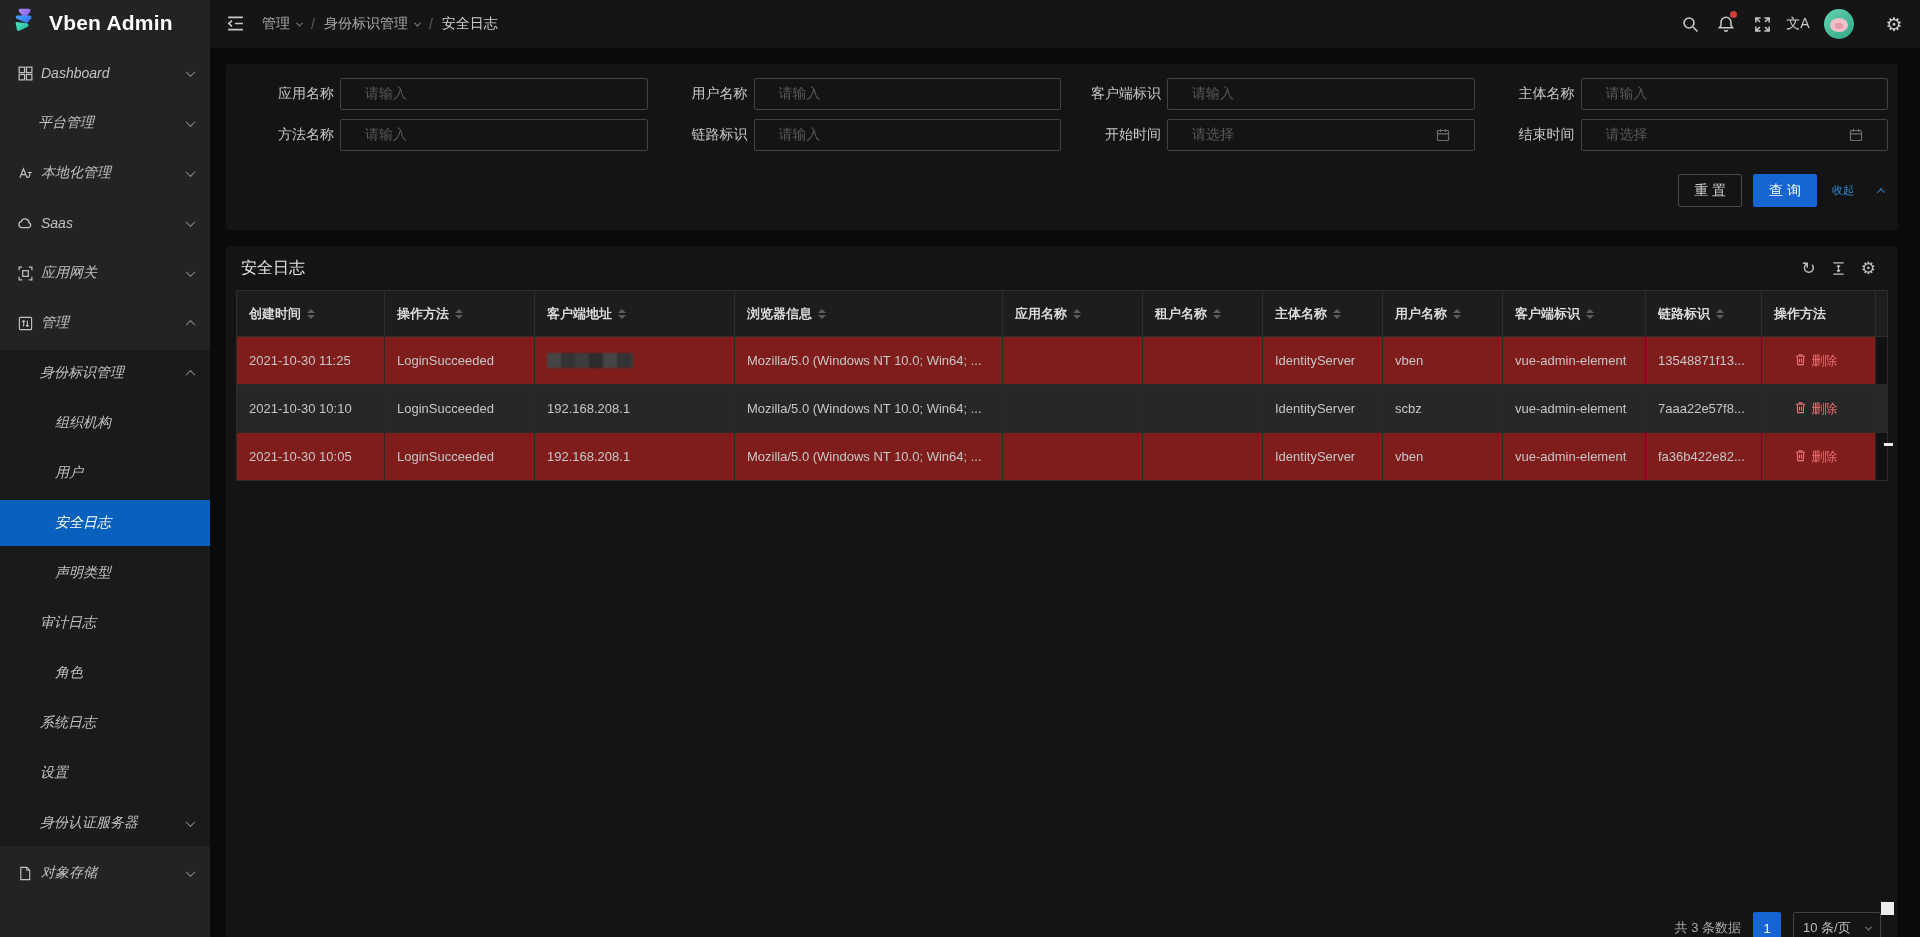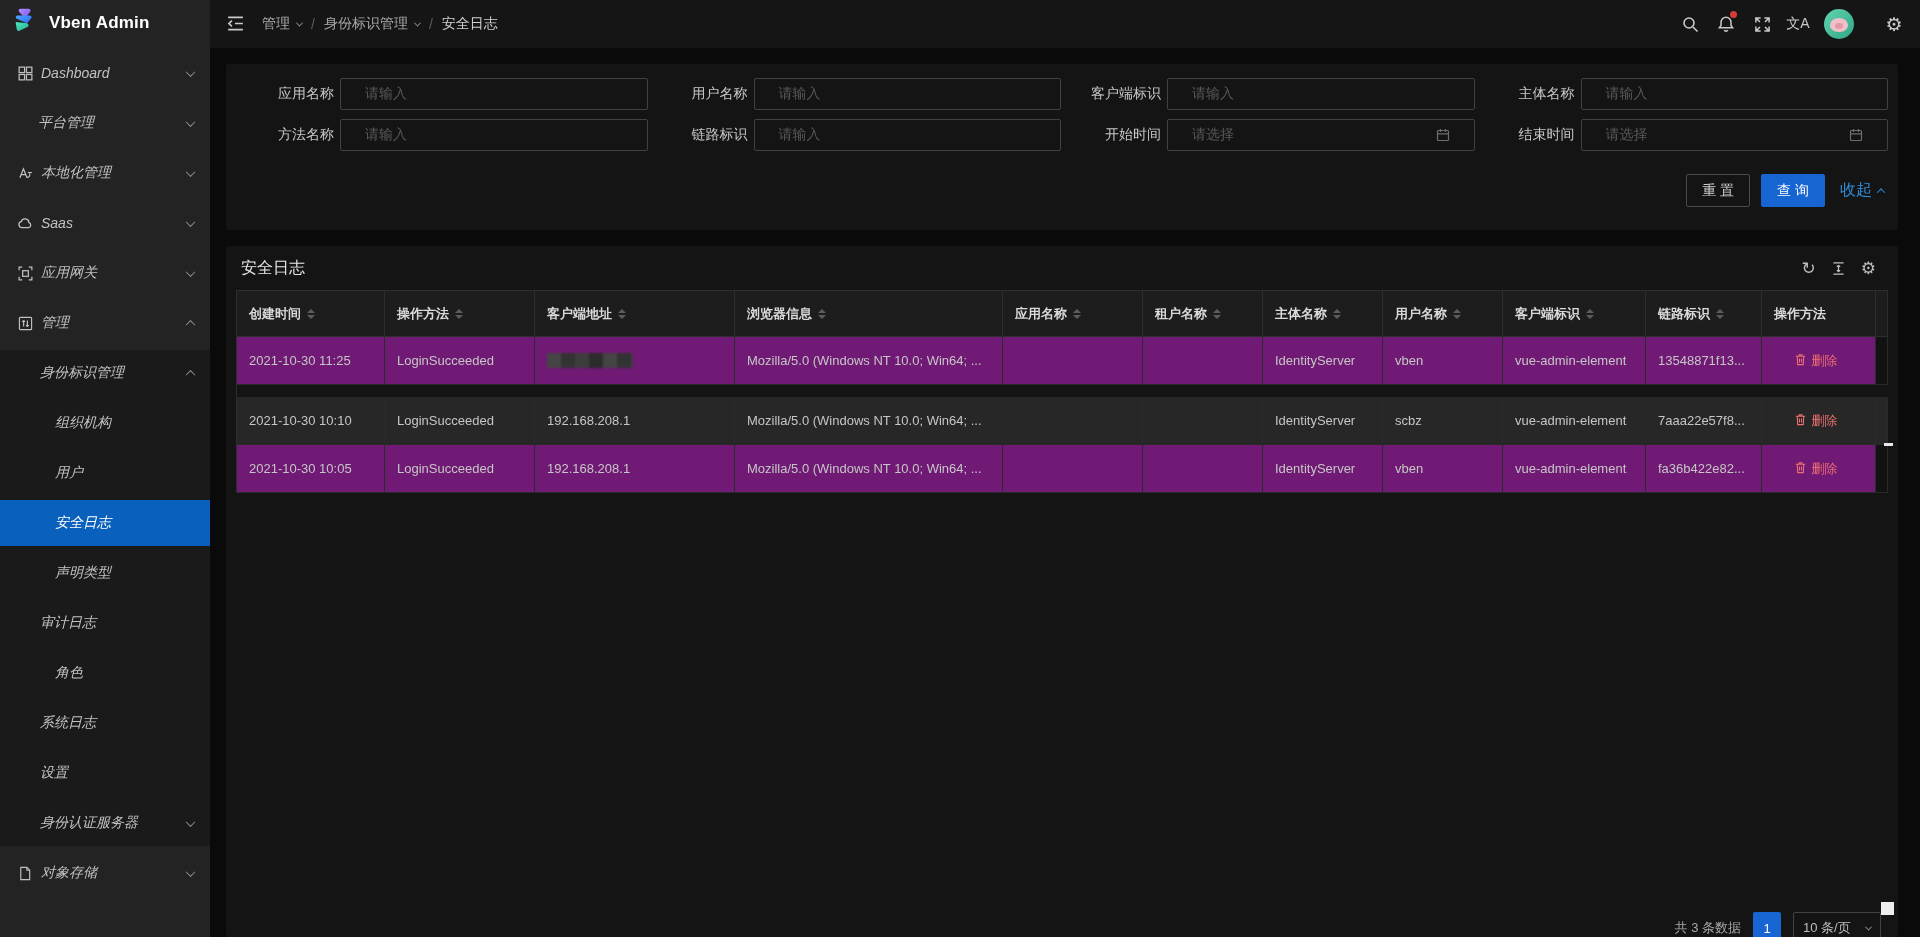--- a/index.html
+++ b/index.html
@@ -10,21 +10,21 @@
     --dot:#d93a3a;
   }
   *{margin:0;padding:0;box-sizing:border-box;}
   html,body{width:1920px;height:937px;overflow:hidden;background:#0a0a0a;
     font-family:"Liberation Sans","DejaVu Sans",sans-serif;color:#c9c9c9;}
   .screen{position:relative;width:1920px;height:937px;overflow:hidden;}
 
   
   .sidebar{position:absolute;left:0;top:0;width:210px;height:937px;background:#232323;z-index:5;}
   .logo{height:46px;display:flex;align-items:center;gap:9px;padding-left:10px;cursor:pointer;}
-  .logo-text{color:#fff;font-size:17px;font-weight:bold;letter-spacing:.2px;}
+  .logo-text{color:#fff;font-size:21px;font-weight:bold;letter-spacing:.2px;}
   .menu{font-size:14px;}
   .menu-item{height:46px;margin:4px 0;display:flex;align-items:center;color:#c2c2c2;cursor:pointer;padding-right:16px;}
   .menu-item .mi-icon{width:16px;height:16px;margin-right:8px;display:inline-flex;align-items:center;justify-content:center;color:#c2c2c2;}
   .menu-item.lvl1{padding-left:17px;}
   .menu-item.lvl1.no-icon{padding-left:38px;gap:36px;}
   .menu-item.lvl2{padding-left:40px;}
   .menu-item.lvl3{padding-left:55px;}
   .menu-item.active{background:var(--primary);color:#fff;}
   .submenu{background:#1a1a1a;}
   .chev{width:7px;height:7px;border-right:1.5px solid #8f8f8f;border-bottom:1.5px solid #8f8f8f;display:inline-block;}
@@ -57,39 +57,39 @@
   .form-grid{display:grid;grid-template-columns:repeat(4,1fr);row-gap:9px;padding:14px 10px 0 8px;}
   .field{display:flex;align-items:center;height:32px;}
   .flabel{flex:0 0 100px;text-align:right;margin-right:6px;font-size:14px;color:#c8c8c8;white-space:nowrap;}
   .input{flex:1;height:32px;border:1px solid #424242;border-radius:2px;background:#141414;display:flex;align-items:center;justify-content:space-between;padding:0 24px;cursor:text;}
   .placeholder{color:#585858;font-size:14px;}
   .cal-icon{color:#6e6e6e;display:inline-flex;}
   .form-actions{position:absolute;right:14px;top:110px;display:flex;align-items:center;gap:11px;}
   .btn{height:33px;padding:0 15px;border-radius:2px;font-size:14px;display:flex;align-items:center;cursor:pointer;border:1px solid transparent;white-space:nowrap;}
   .btn.ghost{border-color:#4a4a4a;color:#cfcfcf;background:transparent;}
   .btn.primary{background:var(--btn-primary);border-color:var(--btn-primary);color:#fff;}
-  .collapse-link{display:flex;align-items:center;gap:6px;color:var(--link);font-size:16px;cursor:pointer;margin-left:4px;}
+  .collapse-link{display:flex;align-items:center;gap:24px;color:var(--link);font-size:11px;cursor:pointer;margin-left:4px;}
   .collapse-link .chev{border-color:var(--link);width:6px;height:6px;}
 
   
   .table-panel{left:226px;top:246px;width:1672px;height:691px;overflow:hidden;}
   .table-top{height:44px;display:flex;align-items:center;padding:0 22px 0 15px;}
   .tbl-title{font-size:16px;color:#e6e6e6;}
   .tbl-tools{margin-left:auto;display:flex;align-items:center;gap:15px;color:#bdbdbd;}
   .tbl-tools .ticon{cursor:pointer;display:inline-flex;align-items:center;font-size:17px;}
   .grid-table{position:absolute;left:10px;right:10px;top:44px;display:grid;
     grid-template-columns:148px 150px 200px 268px 140px 120px 120px 120px 143px 116px 1fr 12px;
     border-top:1px solid #2e2e2e;border-left:1px solid #2e2e2e;}
   .th{height:46px;background:#1d1d1d;border-right:1px solid #2e2e2e;border-bottom:1px solid #2e2e2e;
     display:flex;align-items:center;gap:6px;padding:0 6px 0 12px;font-size:13px;font-weight:bold;color:#dadada;cursor:pointer;white-space:nowrap;overflow:hidden;}
   .th.gutter,.td.gutter{padding:0;background:#1d1d1d;cursor:default;}
   .td.gutter{background:#121212;}
-  .td{height:48px;background:#701a75;border-right:1px solid #2a2a2a;border-bottom:1px solid #2a2a2a;
+  .td{height:48px;background:#7f1d1d;border-right:1px solid #2a2a2a;border-bottom:1px solid #2a2a2a;
     display:flex;align-items:center;padding:0 6px 0 12px;font-size:13px;color:#c6c6c6;white-space:nowrap;overflow:hidden;}
-  .td.alt{background:#272727;margin-top:12px;}
+  .td.alt{background:#272727;}
   .td.action{justify-content:center;color:var(--danger);gap:5px;cursor:pointer;padding-left:0;}
   .sort{display:inline-flex;flex-direction:column;gap:2px;}
   .sort i{display:block;width:0;height:0;border-left:4px solid transparent;border-right:4px solid transparent;}
   .sort .s-up{border-bottom:4px solid #5c5c5c;}
   .sort .s-dn{border-top:4px solid #5c5c5c;}
   .redacted{width:86px;height:15px;border-radius:1px;filter:blur(1px);
     background:repeating-linear-gradient(90deg,#454545 0 14px,#333 14px 28px,#3d3d3d 28px 42px,#2c2c2c 42px 56px);}
   .pager{position:absolute;right:17px;top:666px;display:flex;align-items:flex-start;gap:12px;font-size:13px;color:#a8a8a8;}
   .pager .total{line-height:32px;}
   .page-btn{min-width:28px;height:32px;background:var(--btn-primary);color:#fff;border-radius:2px;display:flex;align-items:center;justify-content:center;cursor:pointer;}

